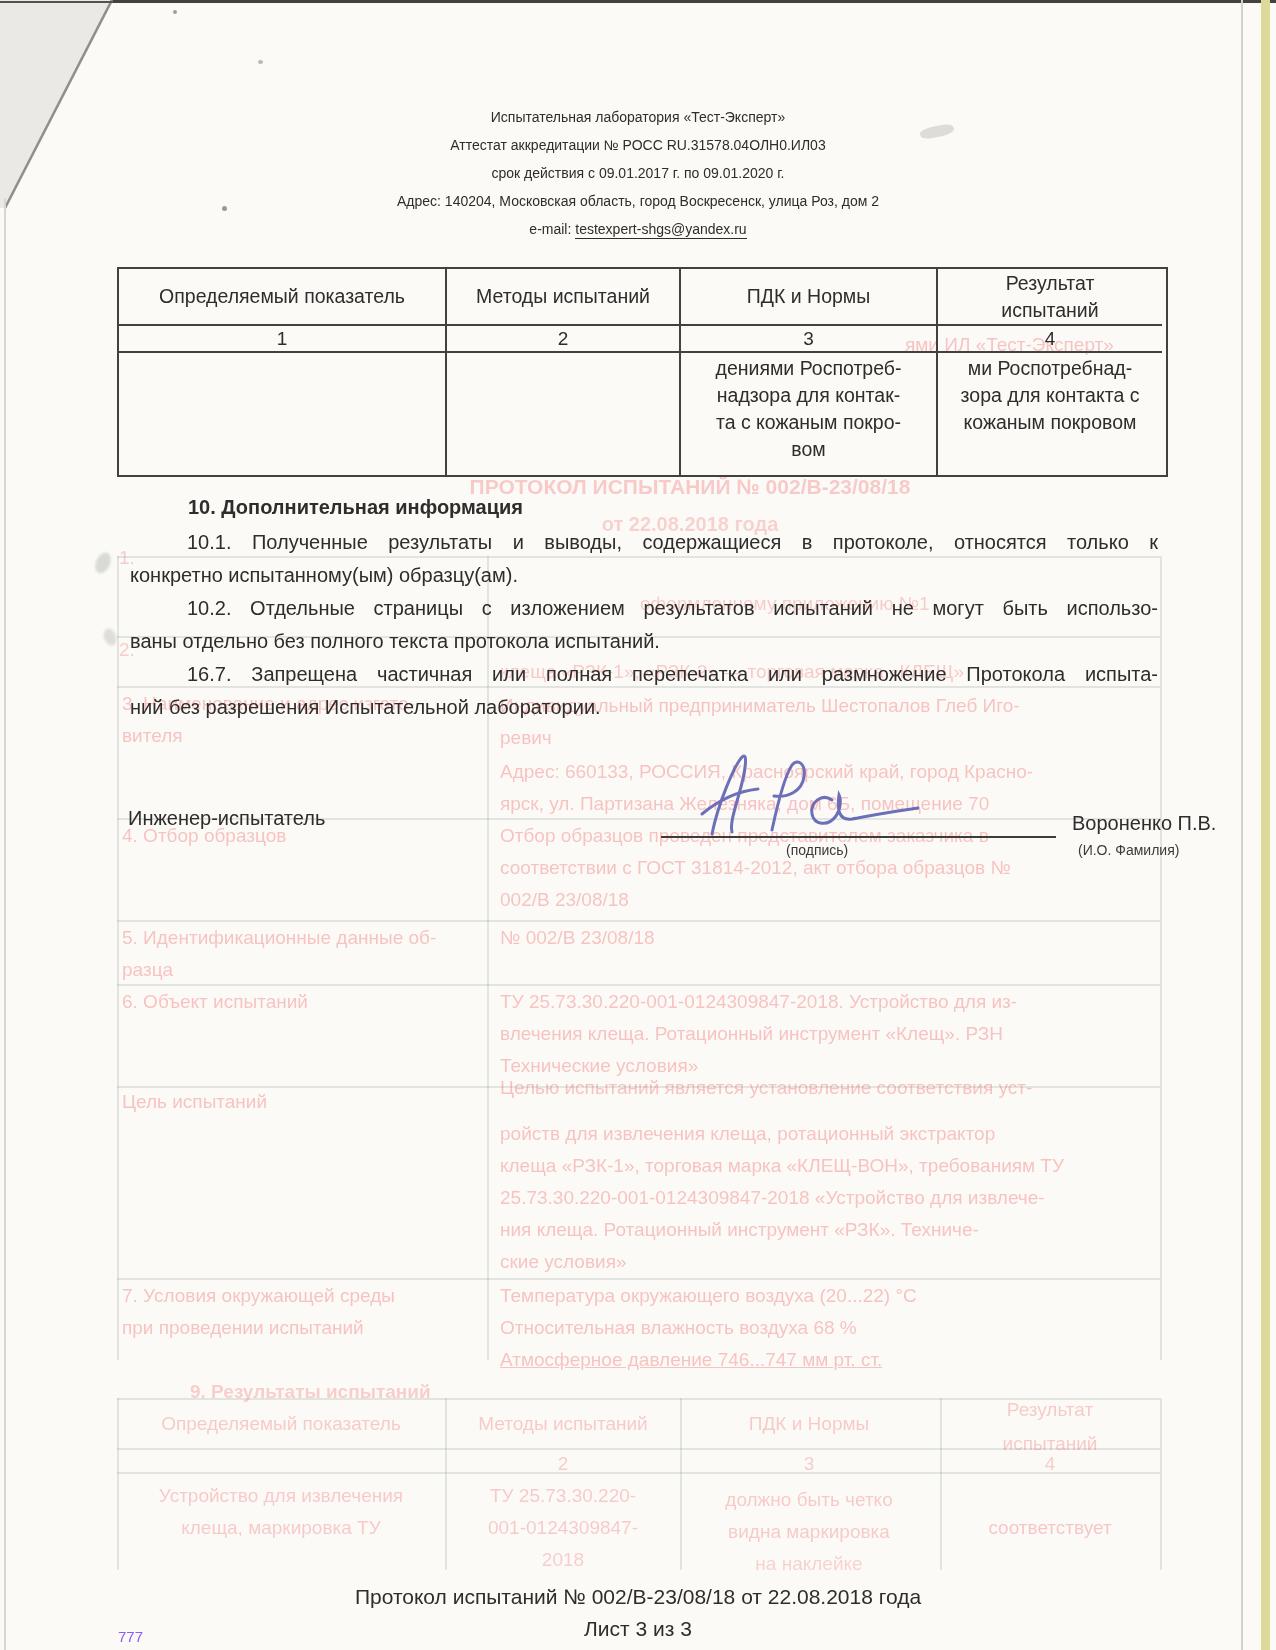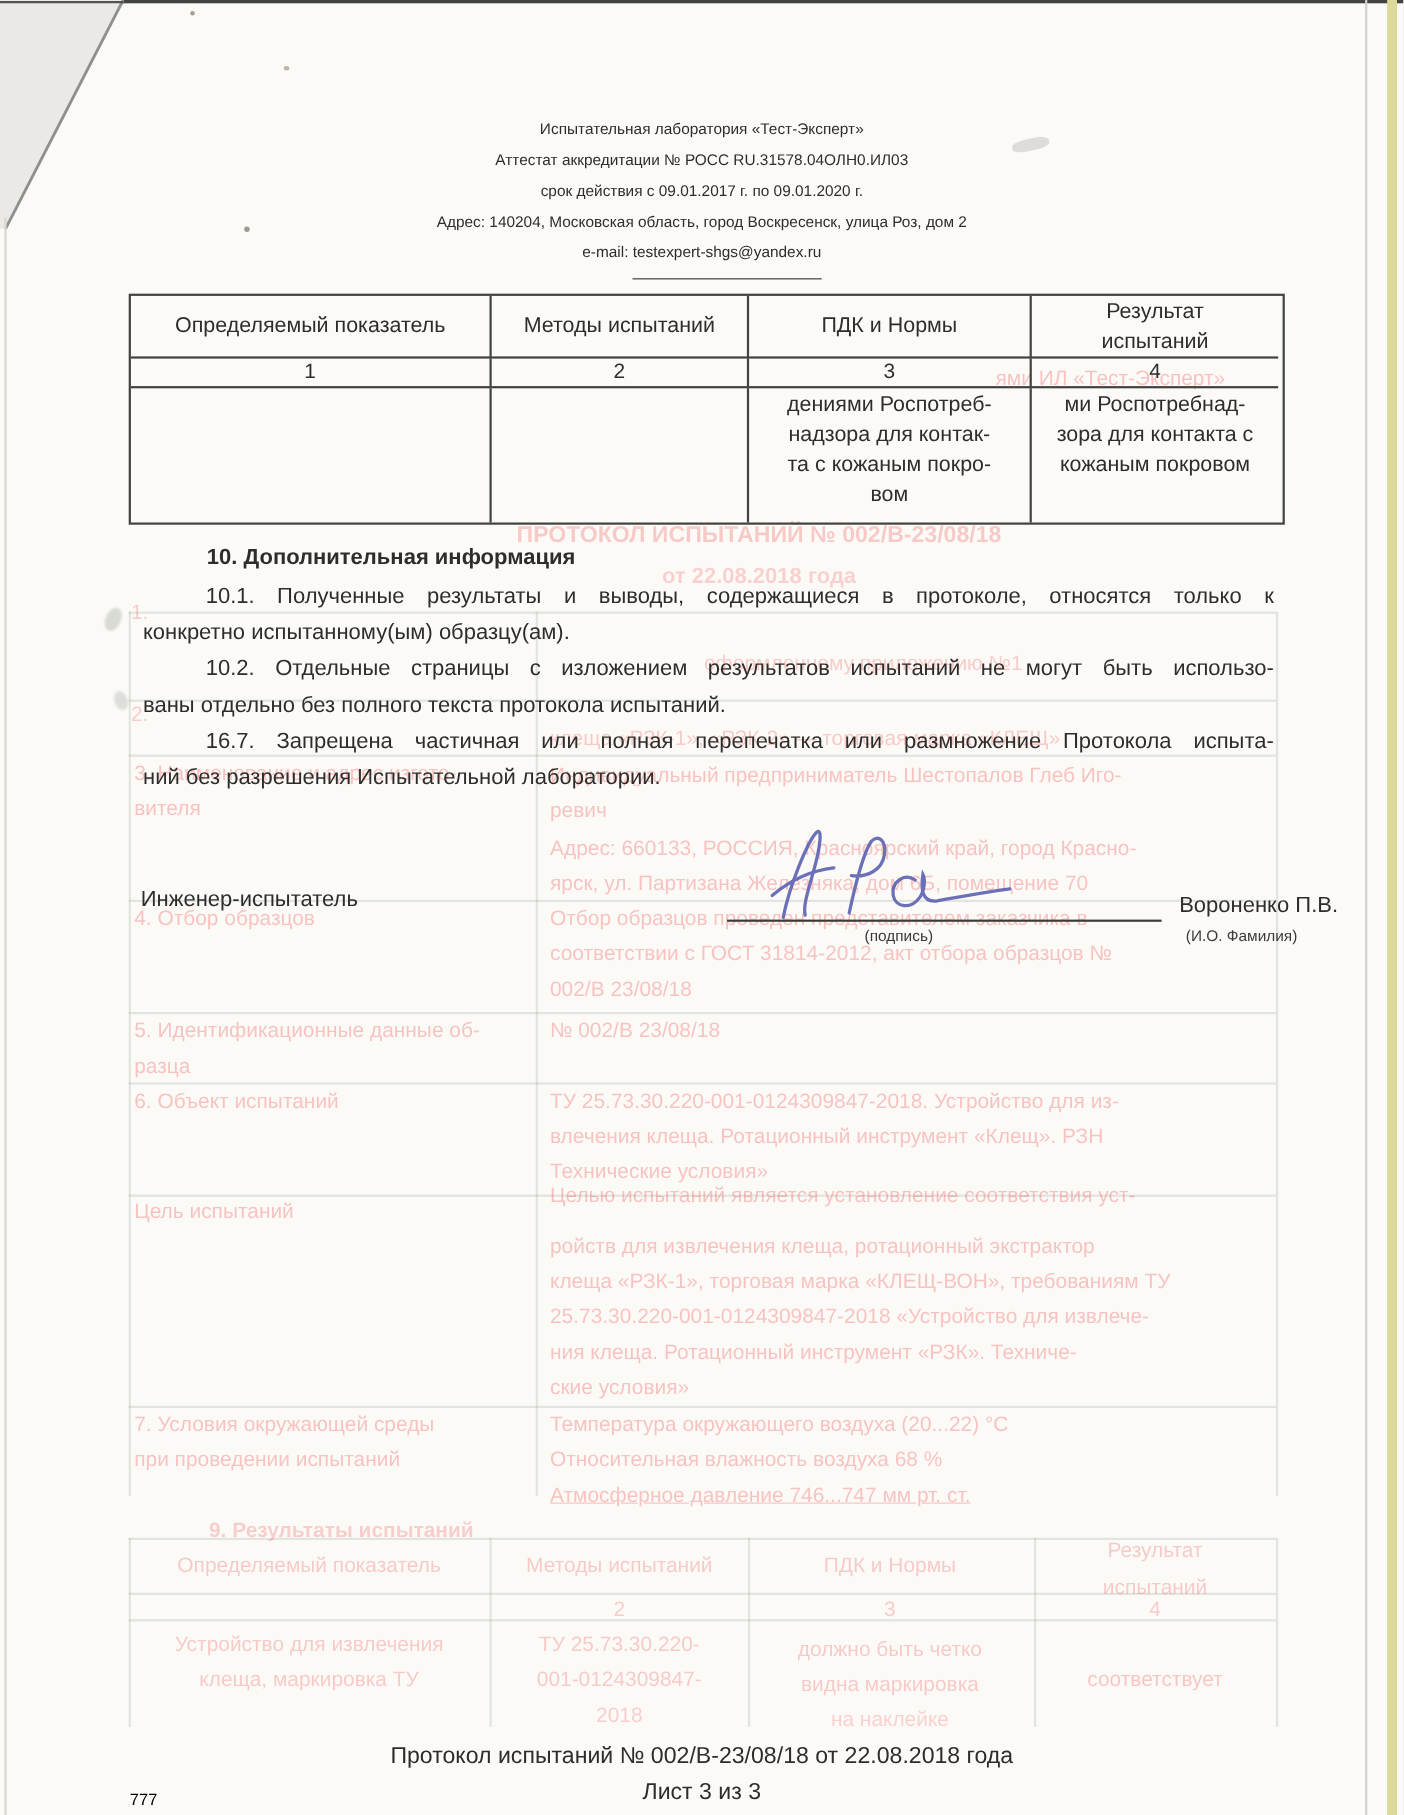--- a/index.html
+++ b/index.html
@@ -1,21 +1,21 @@
 <!DOCTYPE html>
 <html><head>
 <meta charset="utf-8">
 <style>
   html,body{margin:0;padding:0;background:#e8e8e8;}
   .page{position:relative;width:1276px;height:1650px;background:#fbfaf7;overflow:hidden;
         font-family:"Liberation Sans",sans-serif;color:#2e2d2b;}
   .abs{position:absolute;}
   .ctr{position:absolute;left:0;width:1276px;text-align:center;}
   .hline{font-size:14px;line-height:26px;}
-  .email-underline{border-bottom:1.6px solid #2e2d2b;padding-bottom:16px;}
+  .email-underline{border-bottom:1.6px solid #2e2d2b;padding-bottom:1px;}
 
   
   .t1{position:absolute;left:117px;top:267px;width:1047px;border:2px solid #414140;}
   .t1 .row{display:flex;}
   .t1 .cell{box-sizing:border-box;border-right:2px solid #414140;display:flex;
             flex-direction:column;align-items:center;justify-content:center;
             text-align:center;font-size:19.5px;line-height:27px;}
   .t1 .cell:last-child{border-right:none;}
   .t1 .r1 .cell{height:57px;border-bottom:2px solid #414140;}
   .t1 .r2 .cell{height:27px;border-bottom:2px solid #414140;font-size:19px;}
@@ -26,21 +26,21 @@
   .jline{position:absolute;left:130px;width:1028px;font-size:20px;line-height:26px;
          text-align:justify;text-align-last:justify;white-space:normal;}
   .jline.indent{left:130px;width:971px;padding-left:57px;}
   .lline{position:absolute;left:130px;font-size:20px;line-height:26px;white-space:nowrap;}
   .sec-title{position:absolute;left:188px;font-weight:bold;font-size:20px;}
 
   .small-cap{position:absolute;font-size:14px;color:#3a3a38;}
   .sig-line{position:absolute;left:661px;top:836px;width:395px;height:2.4px;background:#3c3c3a;}
 
   .footer-line{font-size:21px;line-height:27px;}
-  .pagenum{position:absolute;left:118px;top:1628px;font-size:15px;color:#000000;}
+  .pagenum{position:absolute;left:118px;top:1628px;font-size:15px;color:#8b5cf6;}
 
   
   .bleed-layer{position:absolute;left:0;top:0;width:1276px;height:1650px;pointer-events:none;}
   .bleed-line{position:absolute;white-space:nowrap;color:#ef4444;opacity:.30;
               filter:blur(.55px);font-size:19px;line-height:24px;}
   .bb{position:absolute;background:rgba(128,144,131,.20);filter:blur(.4px);}
 
   
   .topline{position:absolute;left:92px;top:0;width:1184px;height:3px;background:#42423f;}
   .leftline{position:absolute;left:4px;top:198px;width:2px;height:1452px;background:#d9d6d1;}

